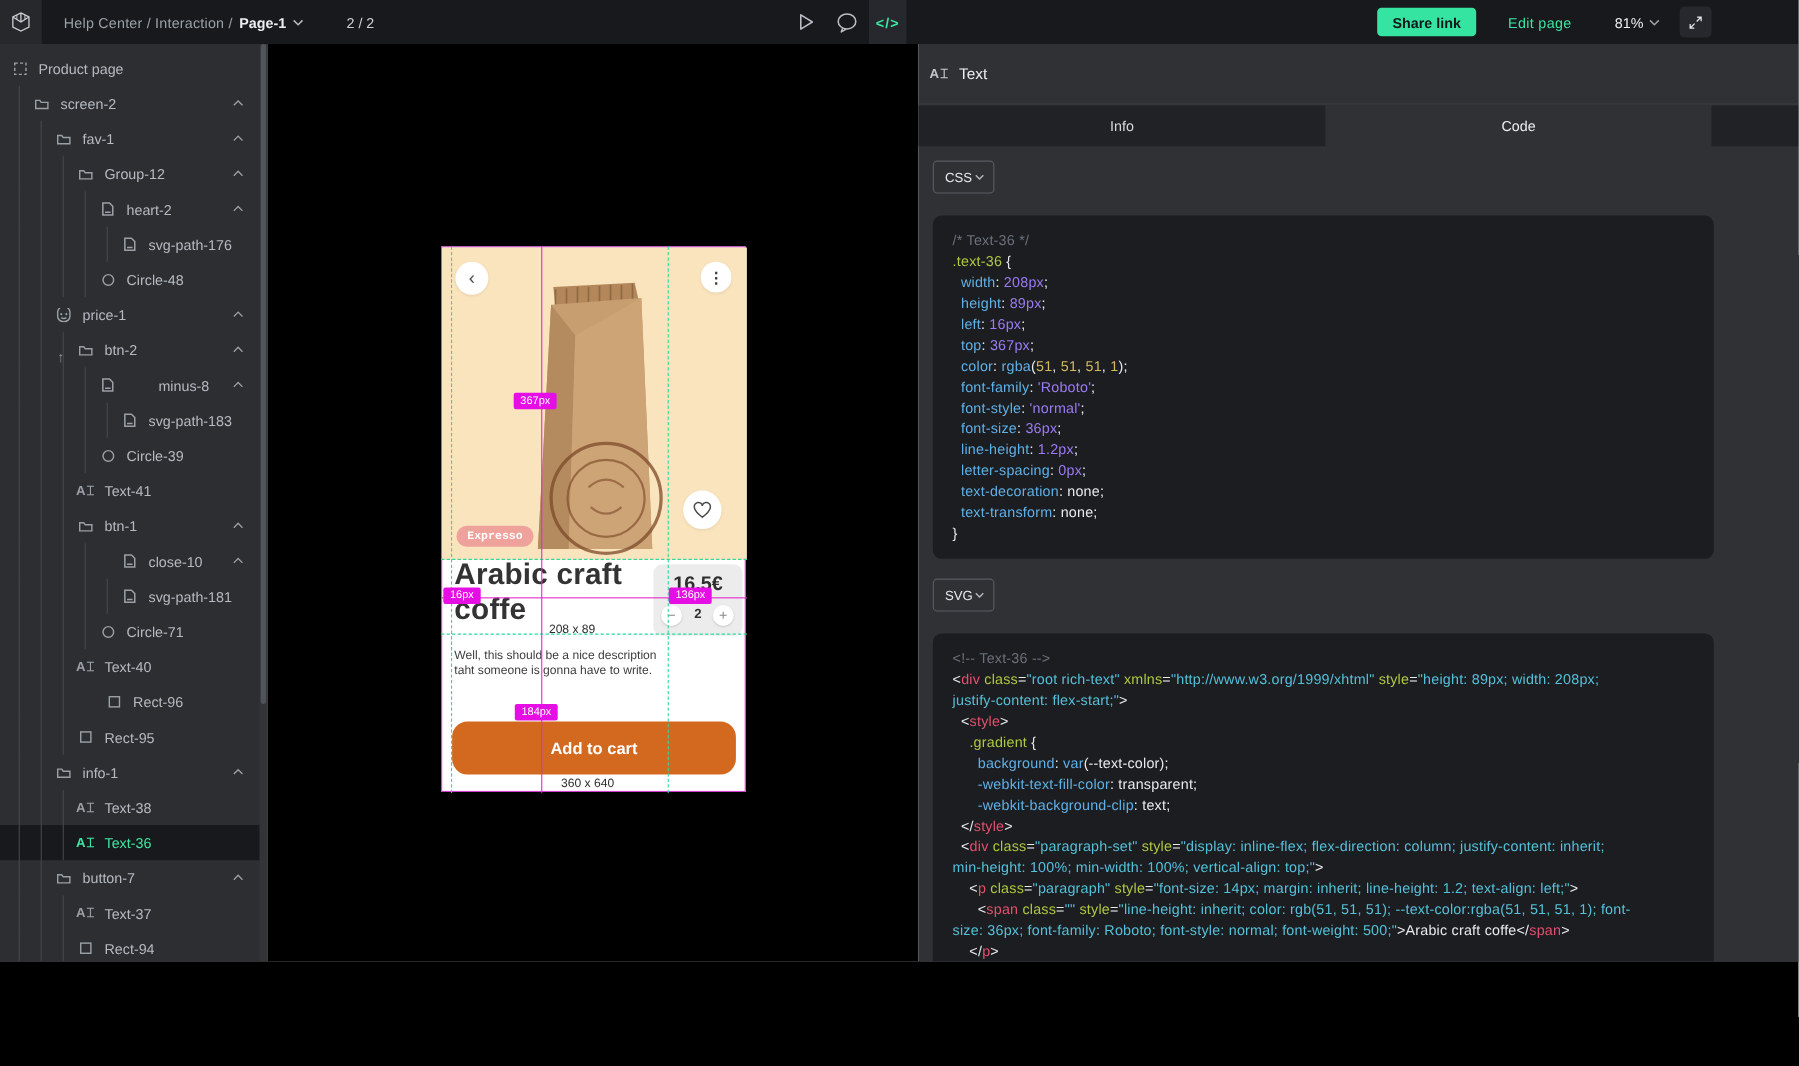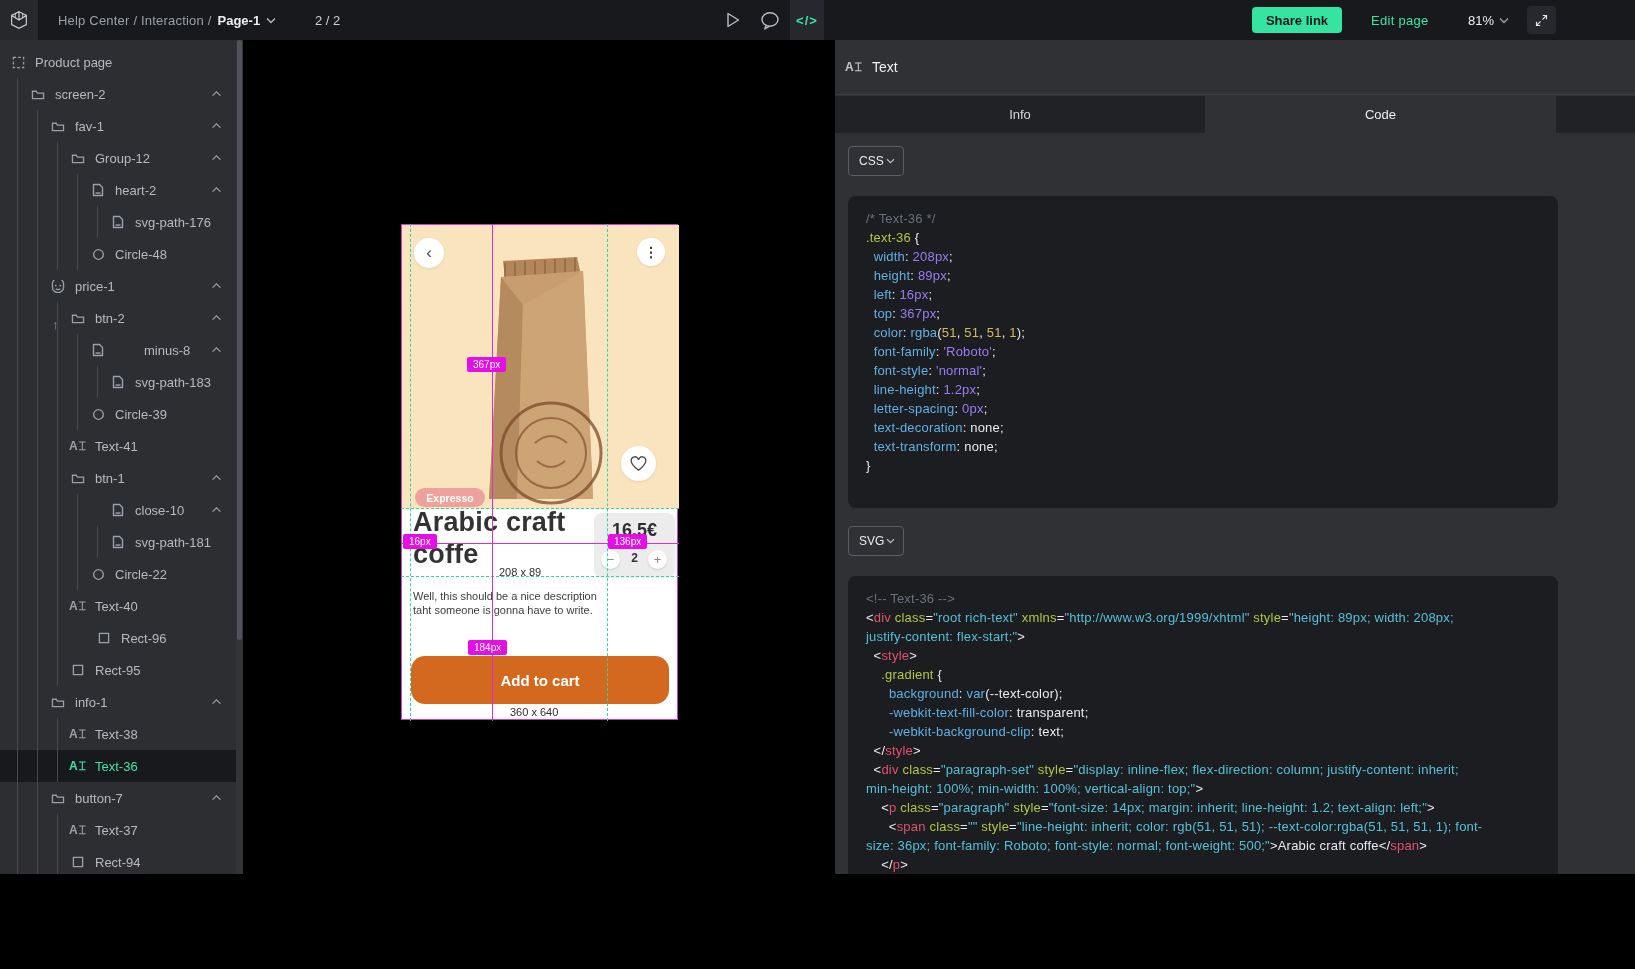--- a/index.html
+++ b/index.html
@@ -44,22 +44,22 @@
   #ancestor-arrow { color:#8d939a; font-size:13px; z-index:31; }
 
   
   #canvas { left:243px; top:40px; width:592px; height:929px; background:#000; overflow:hidden; }
   #device-card { position:absolute; left:158px; top:184px; width:277px; height:496px; background:#fff; border:1px solid #d13bd1; }
   #card-image-area { position:absolute; left:0; top:0; width:277px; height:284px; background:#fae4bd; overflow:hidden; }
   .white-circle-btn { position:absolute; background:#fff; border-radius:50%; display:flex; align-items:center; justify-content:center; cursor:pointer; box-shadow:0 1px 3px rgba(0,0,0,.08); }
   #back-btn { left:12px; top:13px; width:30px; height:30px; color:#4a4a4a; font-size:17px; }
   #kebab-btn { left:235px; top:13px; width:28px; height:28px; color:#3a3a3a; font-size:14px; font-weight:700; letter-spacing:0; }
   #fav-btn { left:219px; top:221px; width:35px; height:35px; }
-  #product-tag { position:absolute; left:13px; top:263px; width:70px; height:19px; background:#efa29b; border-radius:10px;
-    color:#fff; font-size:10.5px; font-weight:700; display:flex; align-items:center; justify-content:center; }
+  #product-tag { position:absolute; left:13px; top:253px; width:70px; height:19px; background:#efa29b; border-radius:10px;
+    color:#fff; font-size:10.5px; font-weight:700; display:flex; align-items:center; justify-content:center;font-family:Liberation Mono, monospace; }
   #product-title { position:absolute; left:11px; top:281px; width:168px; font-size:27px; font-weight:700; color:#333; line-height:32px; letter-spacing:.2px; }
   #size-annot-1 { position:absolute; left:94px; top:341px; font-size:11px; color:#2e2e2e; background:#fff; padding:0 3px; }
   #price-box { position:absolute; left:192px; top:288px; width:81px; height:65px; background:#ececec; border-radius:8px; }
   #price-value { position:absolute; left:0; top:7px; width:81px; text-align:center; font-size:18px; font-weight:700; color:#2e2e2e; }
   .stepper-btn { position:absolute; top:37px; width:19px; height:19px; background:#fff; border-radius:50%; color:#8a8a8a;
     font-size:13px; display:flex; align-items:center; justify-content:center; cursor:pointer; box-shadow:0 1px 2px rgba(0,0,0,.15); }
   #qty-minus { left:7px; } #qty-plus { left:54px; }
   #qty-value { position:absolute; left:30px; top:38px; width:21px; text-align:center; font-size:12px; font-weight:700; color:#333; }
   #product-desc { position:absolute; left:11px; top:364px; width:205px; font-size:11px; color:#3d3d3d; line-height:14px; }
   #add-to-cart { position:absolute; left:9px; top:431px; width:258px; height:48px; background:#d2691e; border:none; border-radius:14px;
@@ -382,21 +382,21 @@
         <div class="tree-row" style="padding-left: 90px;">
           <div class="guide" style="left: 17px;"></div>
           <div class="guide" style="left: 37px;"></div>
           <div class="guide" style="left: 57px;"></div>
           <div class="guide" style="left: 77px;"></div>
           <span class="row-icon">
             <svg width="13" height="13" viewBox="0 0 14 14">
               <circle cx="7" cy="7" r="5.2" class="stroke"></circle>
             </svg>
           </span>
-          <span>Circle-22</span>
+          <span>Circle-71</span>
         </div>
         <div class="tree-row" style="padding-left: 70px;">
           <div class="guide" style="left: 17px;"></div>
           <div class="guide" style="left: 37px;"></div>
           <div class="guide" style="left: 57px;"></div>
           <span class="row-icon">
             <span class="ticon">A⌶</span>
           </span>
           <span>Text-40</span>
         </div>
@@ -592,20 +592,21 @@
     <div id="css-code" class="code-block">
         <div class="code-line"><span class="tok-c">/* Text-36 */</span></div>
         <div class="code-line"><span class="tok-s">.text-36</span><span class="tok-w"> {</span></div>
         <div class="code-line"><span class="tok-w">  </span><span class="tok-p">width</span><span class="tok-w">: </span><span class="tok-v">208px</span><span class="tok-w">;</span></div>
         <div class="code-line"><span class="tok-w">  </span><span class="tok-p">height</span><span class="tok-w">: </span><span class="tok-v">89px</span><span class="tok-w">;</span></div>
         <div class="code-line"><span class="tok-w">  </span><span class="tok-p">left</span><span class="tok-w">: </span><span class="tok-v">16px</span><span class="tok-w">;</span></div>
         <div class="code-line"><span class="tok-w">  </span><span class="tok-p">top</span><span class="tok-w">: </span><span class="tok-v">367px</span><span class="tok-w">;</span></div>
         <div class="code-line"><span class="tok-w">  </span><span class="tok-p">color</span><span class="tok-w">: </span><span class="tok-p">rgba</span><span class="tok-w">(</span><span class="tok-y">51</span><span class="tok-w">, </span><span class="tok-y">51</span><span class="tok-w">, </span><span class="tok-y">51</span><span class="tok-w">, </span><span class="tok-y">1</span><span class="tok-w">);</span></div>
         <div class="code-line"><span class="tok-w">  </span><span class="tok-p">font-family</span><span class="tok-w">: </span><span class="tok-v">'Roboto'</span><span class="tok-w">;</span></div>
         <div class="code-line"><span class="tok-w">  </span><span class="tok-p">font-style</span><span class="tok-w">: </span><span class="tok-v">'normal'</span><span class="tok-w">;</span></div>
+        <div class="code-line"><span class="tok-w">  </span><span class="tok-p">font-size</span><span class="tok-w">: </span><span class="tok-v">36px</span><span class="tok-w">;</span></div>
         <div class="code-line"><span class="tok-w">  </span><span class="tok-p">line-height</span><span class="tok-w">: </span><span class="tok-v">1.2px</span><span class="tok-w">;</span></div>
         <div class="code-line"><span class="tok-w">  </span><span class="tok-p">letter-spacing</span><span class="tok-w">: </span><span class="tok-v">0px</span><span class="tok-w">;</span></div>
         <div class="code-line"><span class="tok-w">  </span><span class="tok-p">text-decoration</span><span class="tok-w">: none;</span></div>
         <div class="code-line"><span class="tok-w">  </span><span class="tok-p">text-transform</span><span class="tok-w">: none;</span></div>
         <div class="code-line"><span class="tok-w">}</span></div>
       </div>
 
     <div id="svg-dropdown" class="dropdown">
       <span>SVG</span>
       <svg width="9" height="6" viewBox="0 0 10 7">

